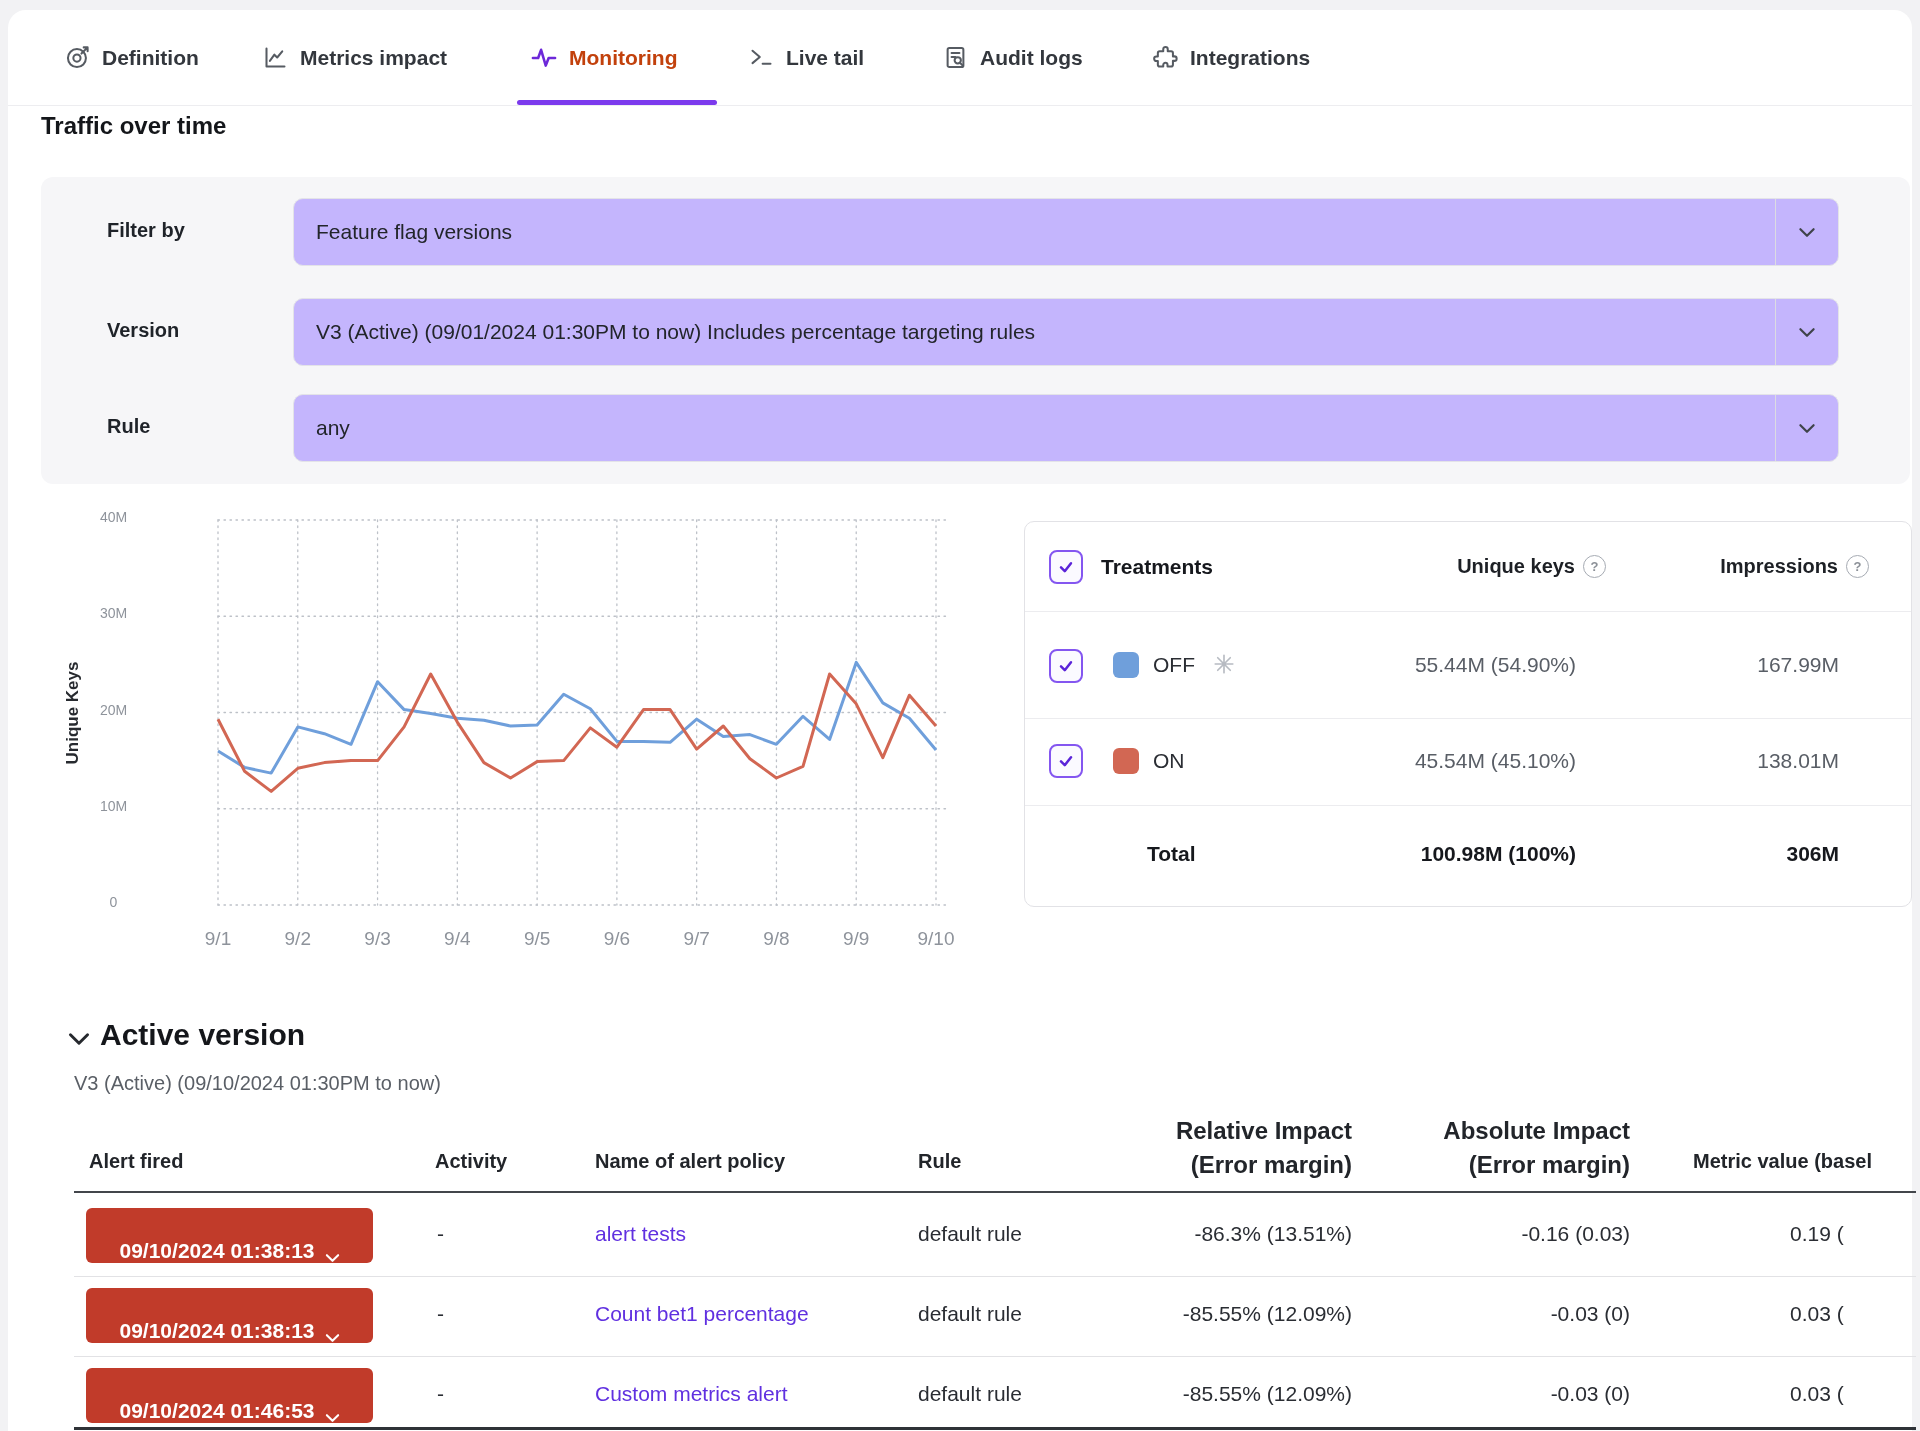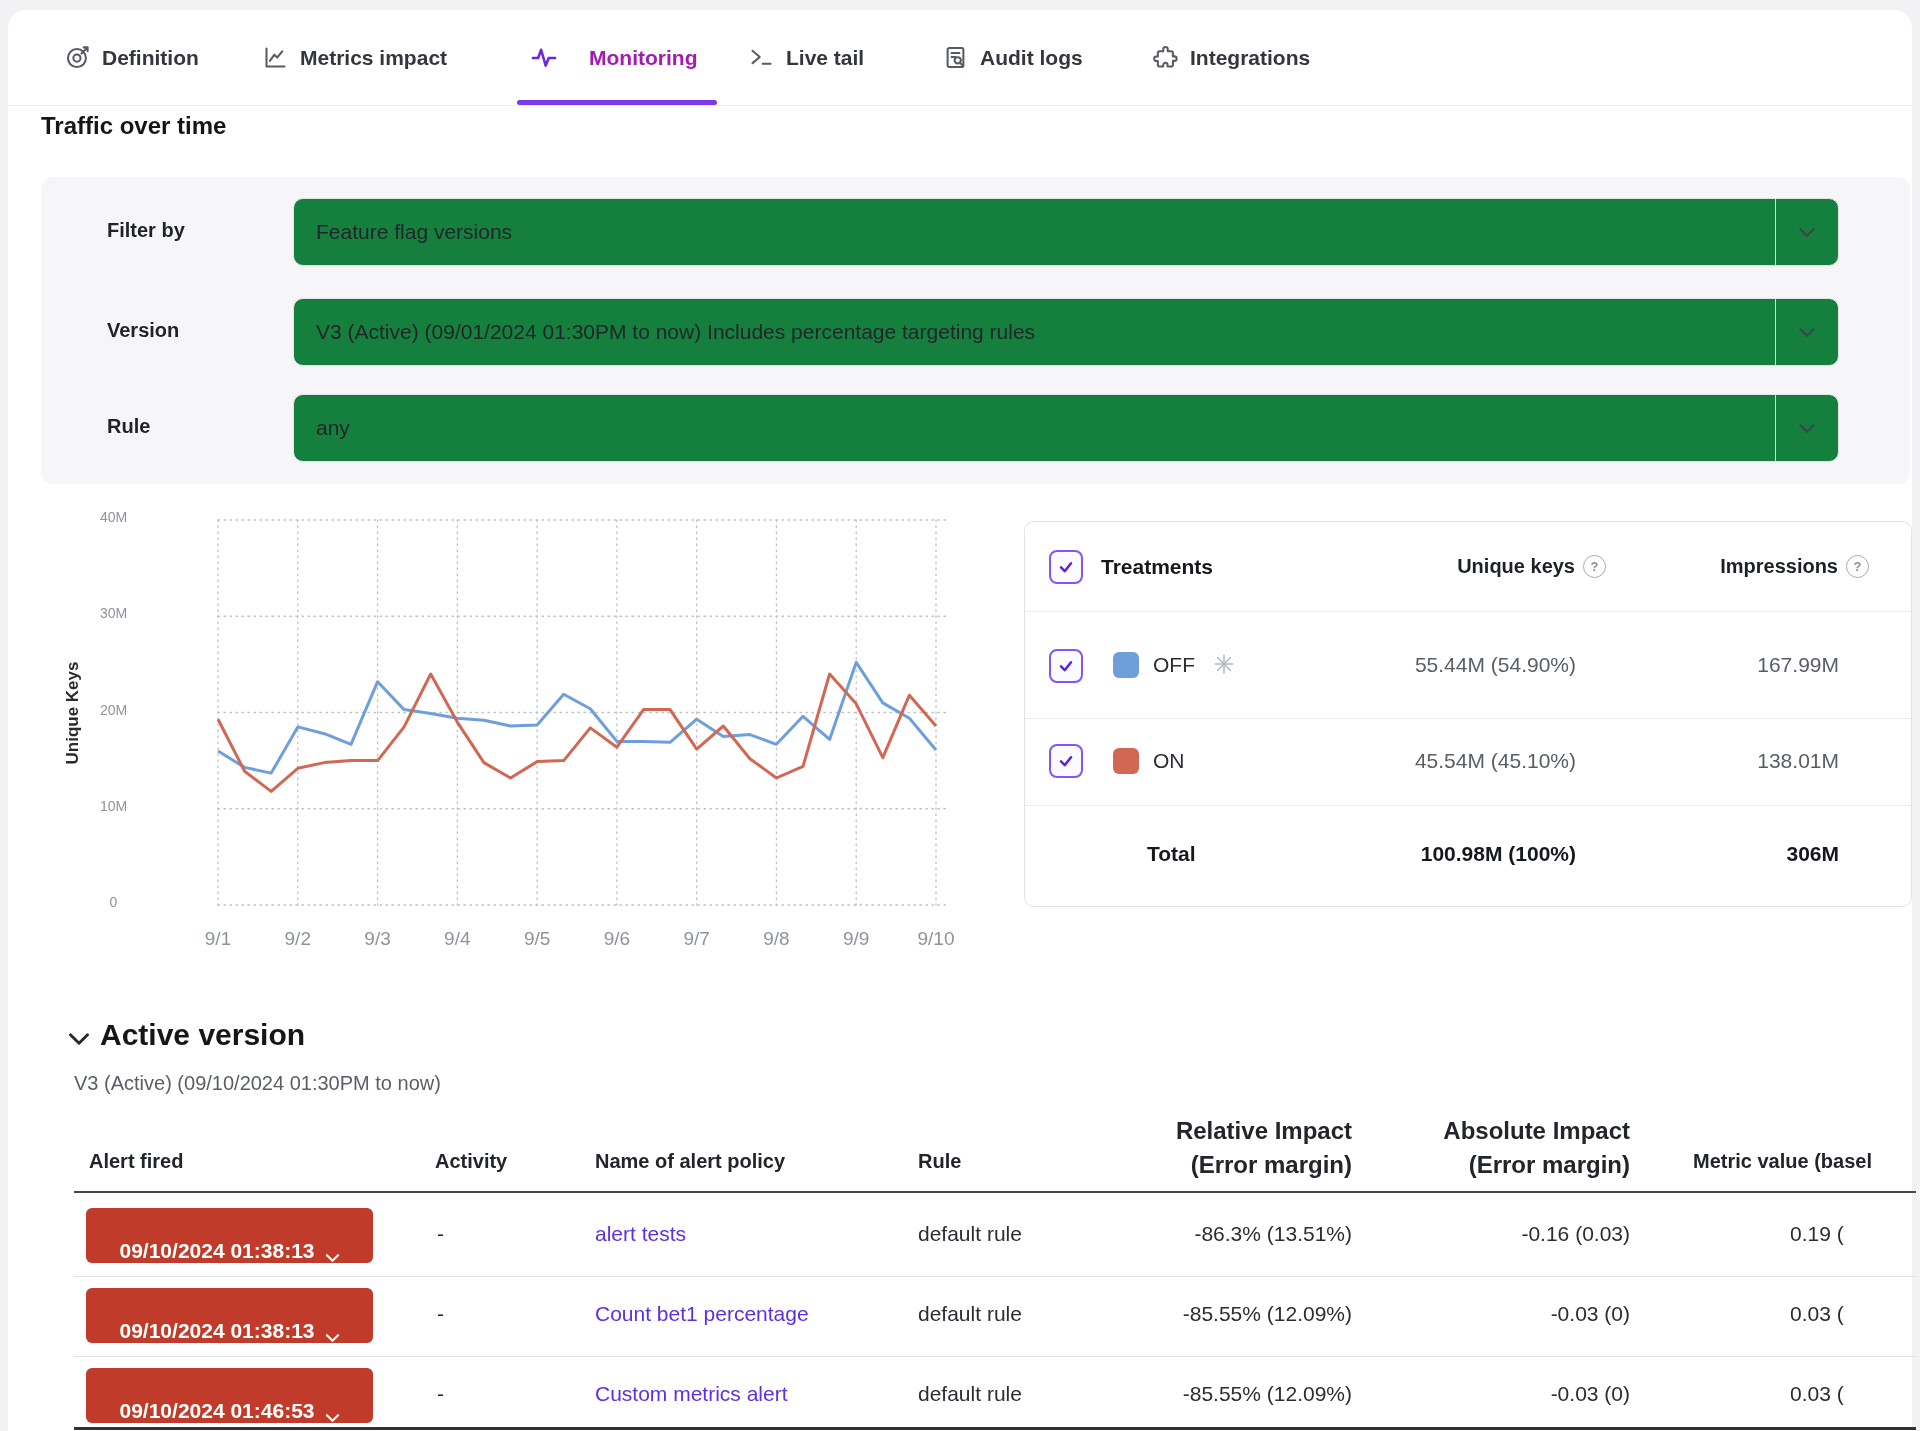--- a/index.html
+++ b/index.html
@@ -4,30 +4,30 @@
 <style>
   html,body{margin:0;padding:0;background:#eef0f2;}
   #stage{position:relative;width:1920px;height:1431px;overflow:hidden;
     font-family:"Liberation Sans",sans-serif;background:#f2f2f4;color:#22252a;}
   .abs{position:absolute;}
   .canvas{position:absolute;left:8px;top:10px;width:1904px;height:1421px;background:#fff;border-radius:18px 18px 0 0;}
   
   .tab{position:absolute;top:10px;height:95px;display:flex;align-items:center;gap:11px;cursor:pointer;}
   .tab .lbl{font-size:21px;font-weight:700;color:#33373d;}
   .tab svg{stroke:#565b62;fill:none;stroke-width:1.8;stroke-linecap:round;stroke-linejoin:round;}
-  .tab.active .lbl{color:#a21caf;margin-left:20px;}
+  .tab.active .lbl{color:#c2410c;}
   .tab.active svg{stroke:#6d28d9;stroke-width:2.2;}
   .tab-underline{position:absolute;left:517px;top:100px;width:200px;height:5px;border-radius:3px;background:#7c3aed;}
   .tabbar-border{position:absolute;left:8px;top:105px;width:1904px;height:1px;background:#ededf0;}
   
   .h1{position:absolute;left:41px;top:112px;font-size:24px;font-weight:700;color:#14161a;}
   
   .panel{position:absolute;left:41px;top:177px;width:1869px;height:307px;background:#f6f6f8;border-radius:12px;}
   .f-label{position:absolute;left:107px;font-size:20px;font-weight:700;color:#1f2329;}
-  .field{position:absolute;left:293px;width:1544px;height:66px;background:#15803d;border:1px solid #e3e3e8;border-radius:10px;cursor:pointer;}
+  .field{position:absolute;left:293px;width:1544px;height:66px;background:#c4b5fd;border:1px solid #e3e3e8;border-radius:10px;cursor:pointer;}
   .field .val{position:absolute;left:22px;top:0;line-height:66px;font-size:21px;color:#22252a;white-space:nowrap;}
   .field .chev{position:absolute;right:0;top:0;width:62px;height:100%;border-left:1px solid #dcdce1;display:flex;align-items:center;justify-content:center;}
   .field .chev svg{stroke:#3f434a;fill:none;stroke-width:2;stroke-linecap:round;stroke-linejoin:round;}
   
   .ylab{position:absolute;left:-21px;top:702px;width:190px;height:22px;text-align:center;font-size:17px;font-weight:700;color:#272a2f;transform:rotate(-90deg);}
   .xlab{position:absolute;left:218px;top:976px;width:718px;text-align:center;font-size:20px;font-weight:700;color:#26292e;}
   .ytick{position:absolute;left:60px;width:107px;text-align:center;font-size:14px;color:#8e939b;}
   .xtick{position:absolute;top:928px;width:70px;text-align:center;font-size:19px;color:#8e939b;}
   
   .tcard{position:absolute;left:1024px;top:521px;width:886px;height:384px;background:#fff;border:1px solid #e2e2e6;border-radius:10px;}

